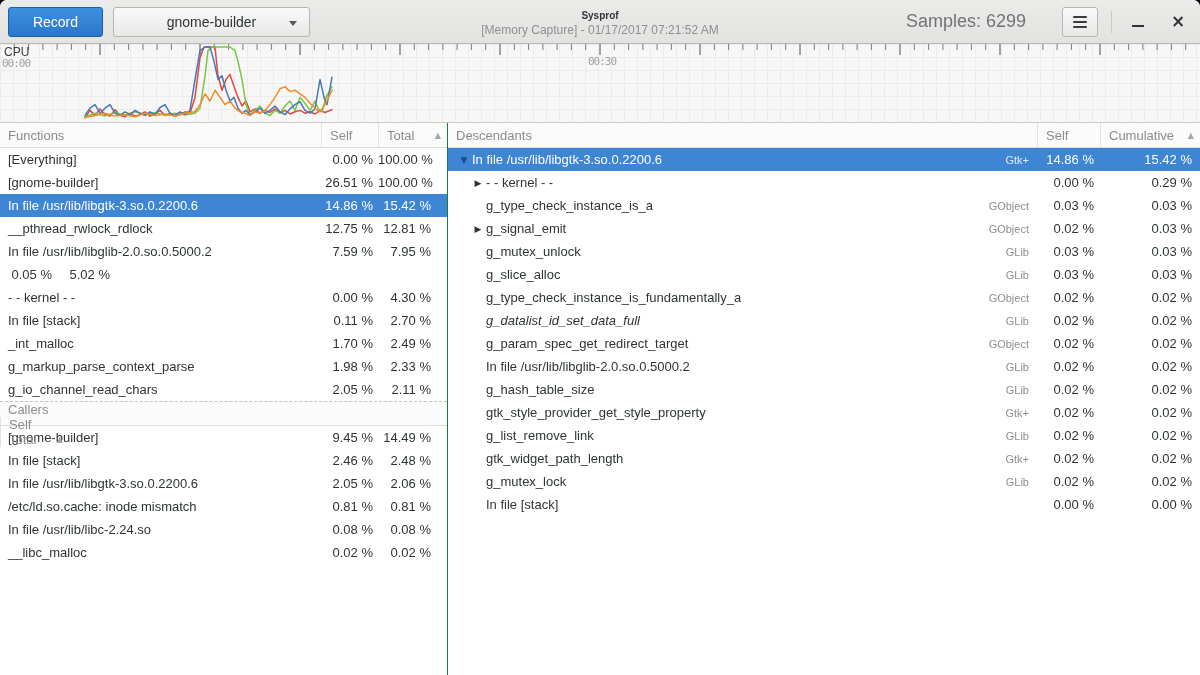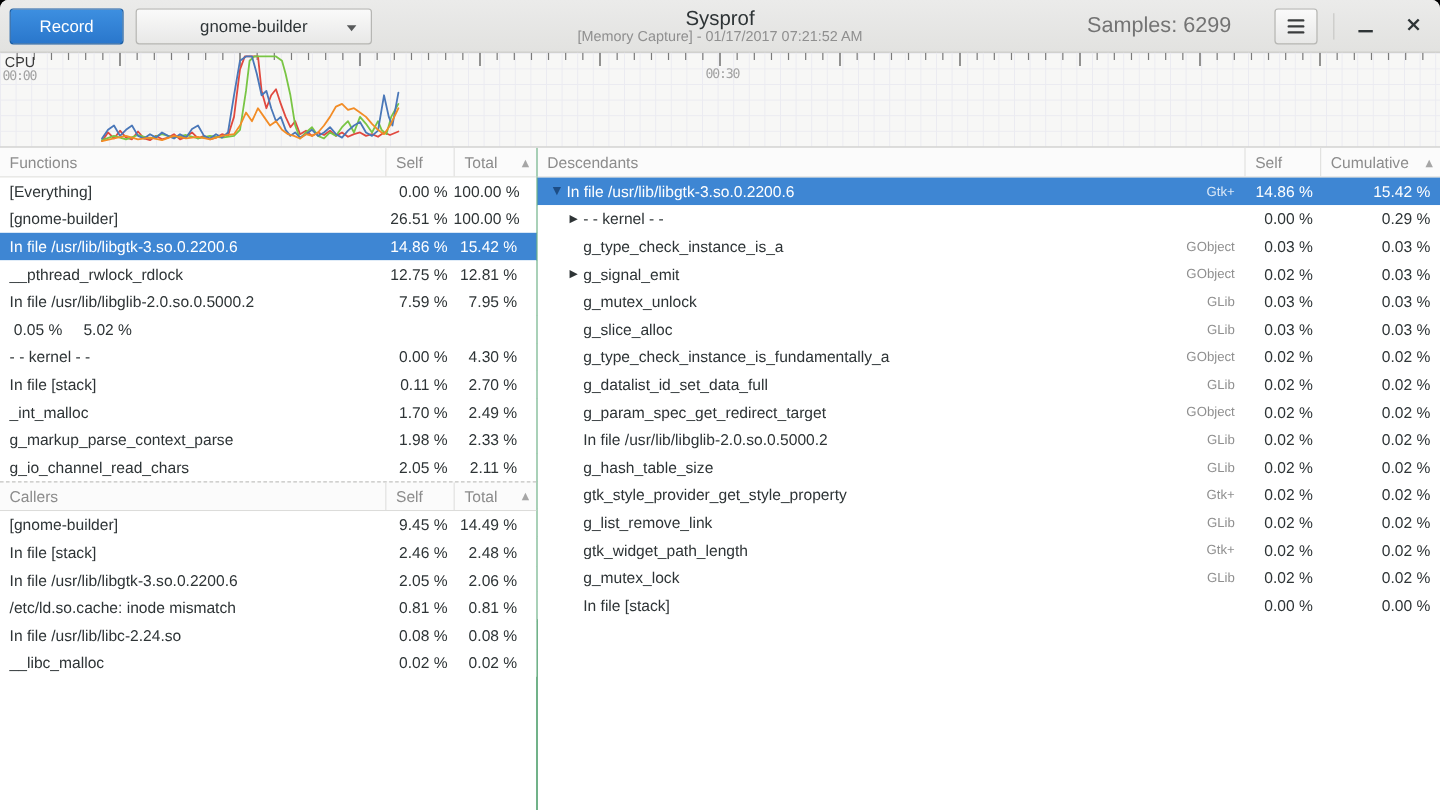--- a/index.html
+++ b/index.html
@@ -7,21 +7,21 @@
   body { font-family:"Liberation Sans", sans-serif; }
   .window { width:1200px; height:675px; background:#fff; border-radius:7px 7px 0 0; overflow:hidden; display:flex; flex-direction:column; }
 
   
   .headerbar { height:44px; flex:0 0 44px; background:linear-gradient(#ebebea,#e2e2e0); border-bottom:1px solid #b9b9b6; display:flex; align-items:center; padding:0 8px; position:relative; }
   .btn { border-radius:3px; border:1px solid #b6b6b3; background:linear-gradient(#fafafa,#e8e8e7); height:30px; display:flex; align-items:center; justify-content:center; font-size:14px; color:#2e3436; cursor:pointer; }
   .record-btn { width:95px; background:linear-gradient(#3d8fe0,#2a77cc); border-color:#1c5fa5; color:#ffffff; }
   .process-btn { width:197px; margin-left:10px; position:relative; }
   .process-btn .caret { position:absolute; right:12px; top:13px; width:0; height:0; border-left:4.5px solid transparent; border-right:4.5px solid transparent; border-top:5px solid #57595a; }
   .title-box { position:absolute; left:0; right:0; top:0; height:44px; display:flex; flex-direction:column; align-items:center; justify-content:center; pointer-events:none; }
-  .title { font-size:17px; font-weight:normal; color:#2e3436; line-height:15px;text-align:right; }
+  .title { font-size:10px; font-weight:bold; color:#2e3436; line-height:15px;text-align:right; }
   .subtitle { font-size:12px; color:#8f8f8f; line-height:14px; }
   .header-right { margin-left:auto; display:flex; align-items:center; z-index:2; }
   .samples { font-size:18px; color:#737373; margin-right:36px; }
   .menu-btn { width:36px; }
   .menu-icon { display:flex; flex-direction:column; gap:3px; }
   .menu-icon span { display:block; width:14px; height:2px; background:#3a3c3d; border-radius:1px; }
   .hsep { width:1px; height:22px; background:#c9c9c6; margin:0 12px 0 13px; }
   .win-ctl { width:28px; height:28px; display:flex; align-items:center; justify-content:center; cursor:pointer; }
   .min-glyph { width:12px; height:2px; background:#2e3436; margin-top:8px; }
   .close-glyph { font-size:17px; font-weight:bold; color:#2e3436; font-family:"DejaVu Sans", sans-serif; line-height:1; }
@@ -40,21 +40,21 @@
   .right-pane { flex:1; display:flex; flex-direction:column; }
 
   .thead { height:25px; flex:0 0 25px; display:flex; background:#fbfbfb; border-bottom:1px solid #dcdcda; color:#8c8c8c; font-size:13px; align-items:stretch; }
   .thead .h-name { flex:1; display:flex; align-items:center; padding-left:8px; }
   .thead .h-col { display:flex; align-items:center; border-left:1px solid #e2e2e0; padding-left:8px; position:relative; }
   .h-self { width:57px; }
   .h-total { width:69px; }
   .h-self-d { width:63px; }
   .h-cum { width:100px; }
   .sort-arrow { font-family:"DejaVu Sans", sans-serif; font-size:8px; color:#a6a6a6; margin-left:auto; padding-right:6px; }
-  .callers-head { border-top:1px dashed #c3c3c1; }
+  .callers-head { border-top:1px dashed #c3c3c1;flex-direction:column; }
 
   .t-row { height:23px; flex:0 0 23px; display:flex; align-items:center; font-size:13px; color:#2e3436; background:#fff; cursor:default; }
   .t-row.selected { background:#3e86d3; color:#ffffff; }
   .c-name { flex:1; padding-left:8px; white-space:nowrap; overflow:hidden; display:flex; align-items:center; }
   .c-self { width:57px; text-align:right; padding-right:5px; }
   .c-total { width:69px; text-align:right; padding-right:16px; }
   .c-self-d { width:63px; text-align:right; padding-right:6px; }
   .c-cum { width:100px; text-align:right; padding-right:8px; }
   .c-tag { margin-left:auto; font-size:11px; color:#8f8f8f; padding-right:8px; }
   .t-row.selected .c-tag { color:#dce9f7; }
@@ -392,21 +392,21 @@
               <div style="white-space: nowrap;">g_type_check_instance_is_fundamentally_a</div>
               <div class="c-tag">GObject</div>
             </div>
             <div class="c-self-d pct">0.02 %</div>
             <div class="c-cum pct">0.02 %</div>
           </div>
           <div class="t-row">
             <div class="c-name">
               <div class="indent"></div>
               <div class="expander"></div>
-              <div style="white-space: nowrap;">g_datalist_id_set_data_full</div>
+              <div style="white-space: nowrap; font-style: italic;">g_datalist_id_set_data_full</div>
               <div class="c-tag">GLib</div>
             </div>
             <div class="c-self-d pct">0.02 %</div>
             <div class="c-cum pct">0.02 %</div>
           </div>
           <div class="t-row">
             <div class="c-name">
               <div class="indent"></div>
               <div class="expander"></div>
               <div style="white-space: nowrap;">g_param_spec_get_redirect_target</div>

